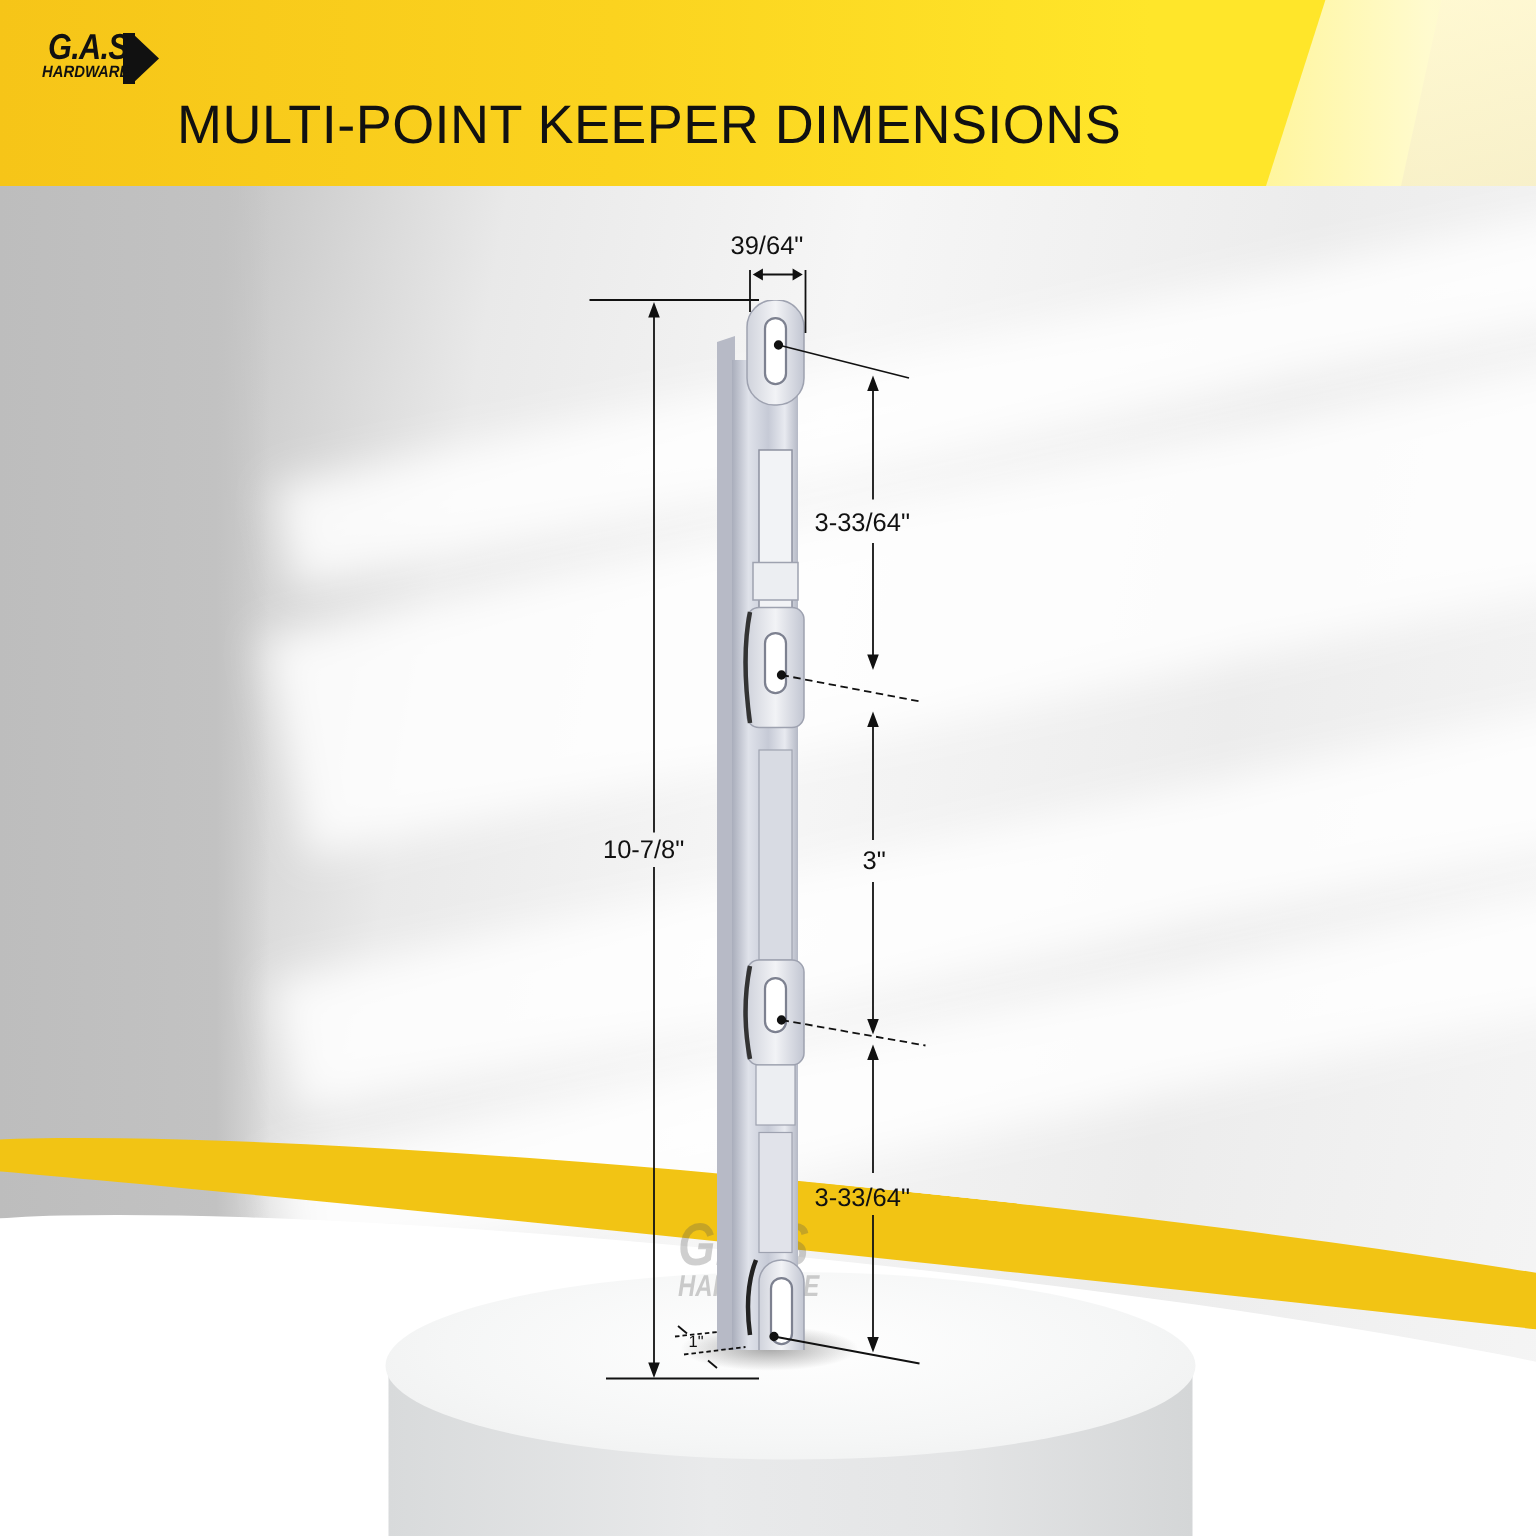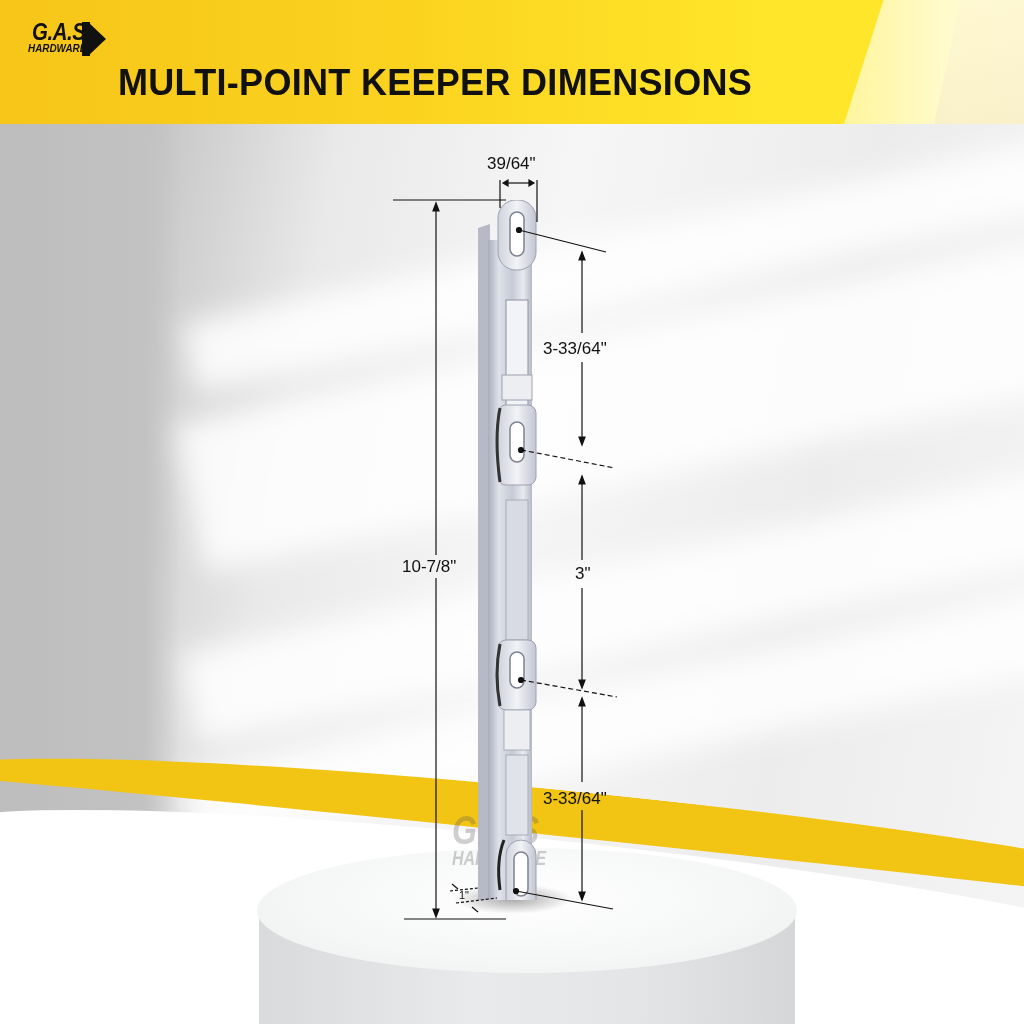--- a/index.html
+++ b/index.html
@@ -44,21 +44,21 @@
 
   .logo { position: absolute; left: 28px; top: 20px; width: 85px; height: 44px; }
   .logo-gas { position: absolute; left: 4px; top: -2px; font-family: "Liberation Sans", sans-serif; font-weight: bold;
     font-style: italic; font-size: 24px; letter-spacing: -0.5px; color: #111; transform: scaleX(0.85); transform-origin: left; }
   .logo-hw { position: absolute; left: 0; top: 22px; font-family: "Liberation Sans", sans-serif; font-weight: bold;
     font-style: italic; font-size: 11px; color: #111; letter-spacing: 0; transform: scaleX(0.9); transform-origin: left; }
   .logo-arrow { position: absolute; left: 60px; top: 2px; width: 0; height: 0;
     border-top: 17px solid transparent; border-bottom: 17px solid transparent; border-left: 18px solid #111; }
   .logo-arrow-body { position: absolute; left: 54px; top: 2px; width: 8px; height: 34px; background: #111; }
 
-  .title { position: absolute; left: 118px; top: 62px; font-family: "Liberation Sans", sans-serif; font-weight: bold;
+  .title { position: absolute; left: 118px; top: 62px; font-family: "Liberation Sans", sans-serif; font-weight: normal;
     font-size: 36px; letter-spacing: 0.3px; color: #111; white-space: nowrap; }
 
   
   .keeper { position: absolute; left: 476px; top: 200px; width: 70px; height: 700px; }
 
   
   .dims { position: absolute; left: 0; top: 0; width: 1024px; height: 1024px; }
   .dim-label { position: absolute; font-family: "Liberation Sans", sans-serif; font-size: 17px; color: #111;
     white-space: nowrap; background: transparent; }
   .dim-label.small { font-size: 11px; }

